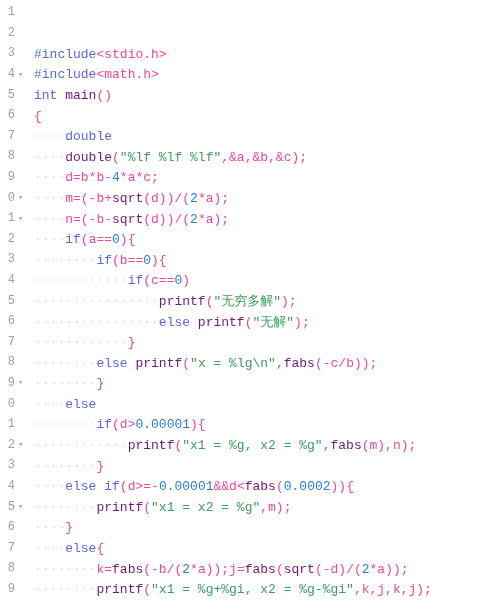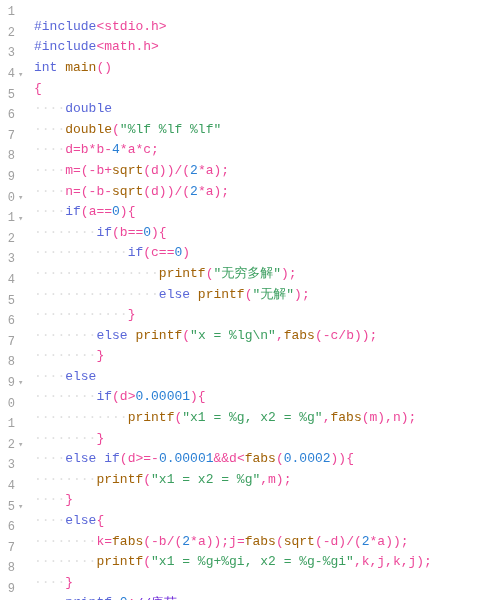--- a/index.html
+++ b/index.html
@@ -35,32 +35,33 @@
     font-size: 9px;
     margin-left: 3px;
     width: 8px;
     display: inline-block;
   }
   .code {
     flex: 1;
     padding-top: 16px;
     padding-left: 6px;
     overflow: hidden;
+    margin-top: 28px;
   }
   .line {
     height: 20.6px;
     white-space: pre;
     display: flex;
     align-items: center;
     color: #303030;
   }
   .ws { color: #e0e0e0; }
   .pp { color: #5a67d8; }
   .kw { color: #5a67d8; text-align: right; }
-  .fn { color: #a16207; }
+  .fn { color: #701a75; }
   .num { color: #2a7fd4; }
   .str { color: #3b9e5f; }
   .cmt { color: #6d28d9; }
   .id { color: #ec4899; }
 </style>
 </head>
 <body>
 
 <div class="gutter">
     <div class="gutter-line">
@@ -179,21 +180,21 @@
       <span class="ln">9</span>
       <span class="fold"></span>
     </div>
   </div>
 <div class="code">
     <div class="line"><span class="pp">#include</span><span class="id">&lt;stdio.h&gt;</span></div>
     <div class="line"><span class="pp">#include</span><span class="id">&lt;math.h&gt;</span></div>
     <div class="line"><span class="kw">int</span><span class="id"> </span><span class="fn">main</span><span class="id">()</span></div>
     <div class="line"><span class="id">{</span></div>
     <div class="line"><span class="ws">····</span><span class="kw">double</span></div>
-    <div class="line"><span class="ws">····</span><span class="fn">double</span><span class="id">(</span><span class="str">"%lf %lf %lf"</span></div>
+    <div class="line"><span class="ws">····</span><span class="fn">double</span><span class="id">(</span><span class="str">"%lf %lf %lf"</span><span class="id">,&amp;a,&amp;b,&amp;c);</span></div>
     <div class="line"><span class="ws">····</span><span class="id">d=b*b-</span><span class="num">4</span><span class="id">*a*c;</span></div>
     <div class="line"><span class="ws">····</span><span class="id">m=(-b+</span><span class="fn">sqrt</span><span class="id">(d))/(</span><span class="num">2</span><span class="id">*a);</span></div>
     <div class="line"><span class="ws">····</span><span class="id">n=(-b-</span><span class="fn">sqrt</span><span class="id">(d))/(</span><span class="num">2</span><span class="id">*a);</span></div>
     <div class="line"><span class="ws">····</span><span class="kw">if</span><span class="id">(a==</span><span class="num">0</span><span class="id">){</span></div>
     <div class="line"><span class="ws">········</span><span class="kw">if</span><span class="id">(b==</span><span class="num">0</span><span class="id">){</span></div>
     <div class="line"><span class="ws">············</span><span class="kw">if</span><span class="id">(c==</span><span class="num">0</span><span class="id">)</span></div>
     <div class="line"><span class="ws">················</span><span class="fn">printf</span><span class="id">(</span><span class="str">"无穷多解"</span><span class="id">);</span></div>
     <div class="line"><span class="ws">················</span><span class="kw">else</span><span class="id"> </span><span class="fn">printf</span><span class="id">(</span><span class="str">"无解"</span><span class="id">);</span></div>
     <div class="line"><span class="ws">············</span><span class="id">}</span></div>
     <div class="line"><span class="ws">········</span><span class="kw">else</span><span class="id"> </span><span class="fn">printf</span><span class="id">(</span><span class="str">"x = %lg\n"</span><span class="id">,</span><span class="fn">fabs</span><span class="id">(-c/b));</span></div>

